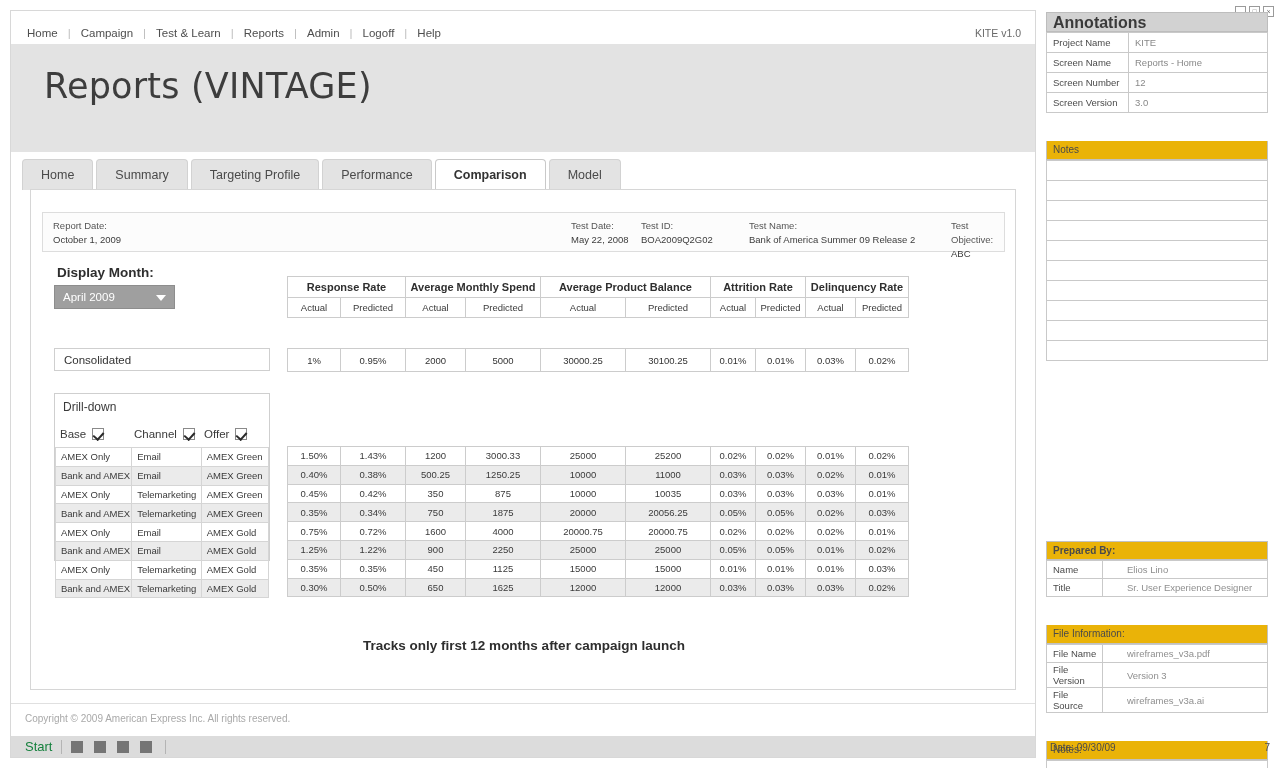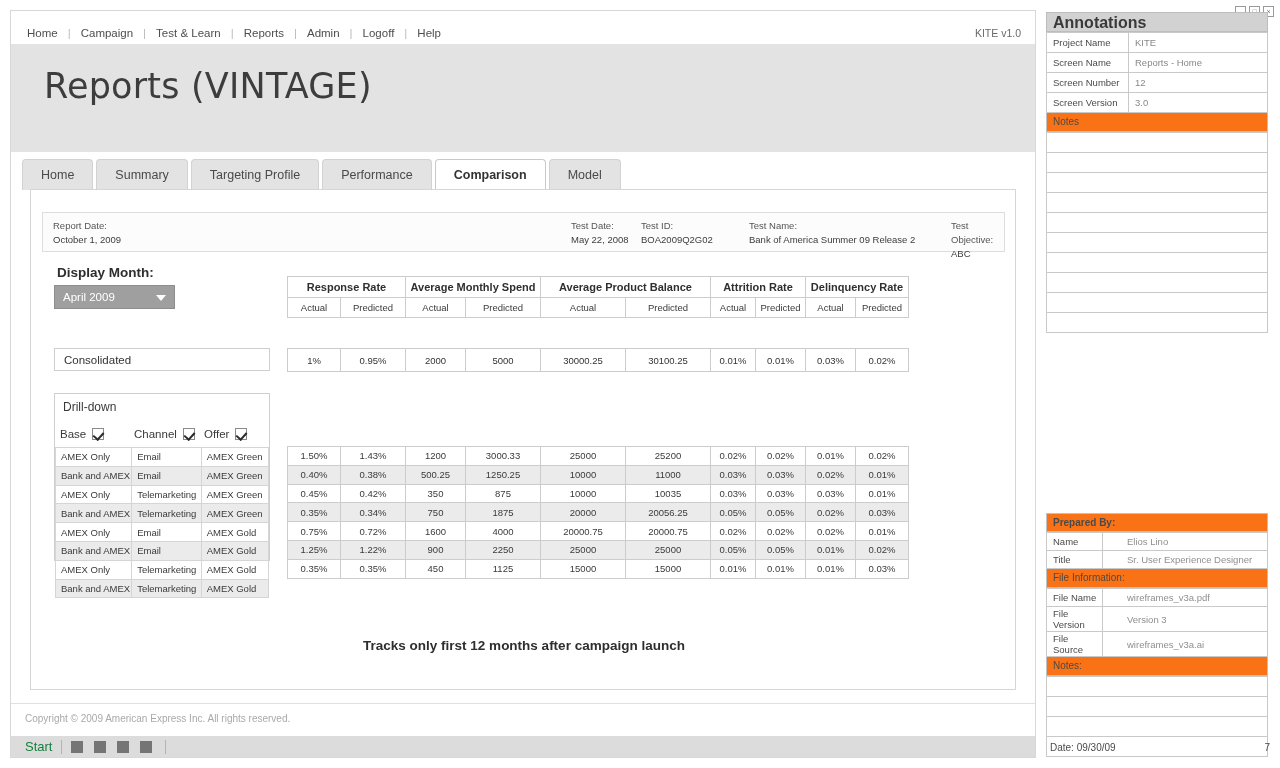--- a/index.html
+++ b/index.html
@@ -375,27 +375,28 @@
   .ann-table td {
     border: 1px solid #c9c9c9;
     height: 20px;
     padding-left: 6px;
     background: #ffffff;
   }
   .ann-table td.k { width: 82px; color: #4a4a4a; }
   .ann-table td.v { color: #888888; }
   .ann-sec {
     height: 19px;
-    background: #f97316;
+    background: #eab308;
     border: 1px solid #c1c1c1;
     border-top: none;
     font-size: 10px;
     color: #4a4a4a;
     padding-left: 6px;
     line-height: 18px;
+    margin-top: 28px;
   }
   .ann-blank {
     width: 222px;
     border-collapse: collapse;
   }
   .ann-blank td {
     border: 1px solid #c9c9c9;
     height: 20px;
     background: #ffffff;
   }
@@ -699,20 +700,32 @@
           <td>0.35%</td>
           <td>450</td>
           <td>1125</td>
           <td>15000</td>
           <td>15000</td>
           <td>0.01%</td>
           <td>0.01%</td>
           <td>0.01%</td>
           <td>0.03%</td>
         </tr>
+        <tr class="alt">
+          <td>0.30%</td>
+          <td>0.50%</td>
+          <td>650</td>
+          <td>1625</td>
+          <td>12000</td>
+          <td>12000</td>
+          <td>0.03%</td>
+          <td>0.03%</td>
+          <td>0.03%</td>
+          <td>0.02%</td>
+        </tr>
       </tbody>
         </table>
 
       <div class="footnote">Tracks only first 12 months after campaign launch</div>
     </div>
 
     <div class="copyright-band">
       <div class="copyright">Copyright © 2009 American Express Inc. All rights reserved.</div>
     </div>
 

